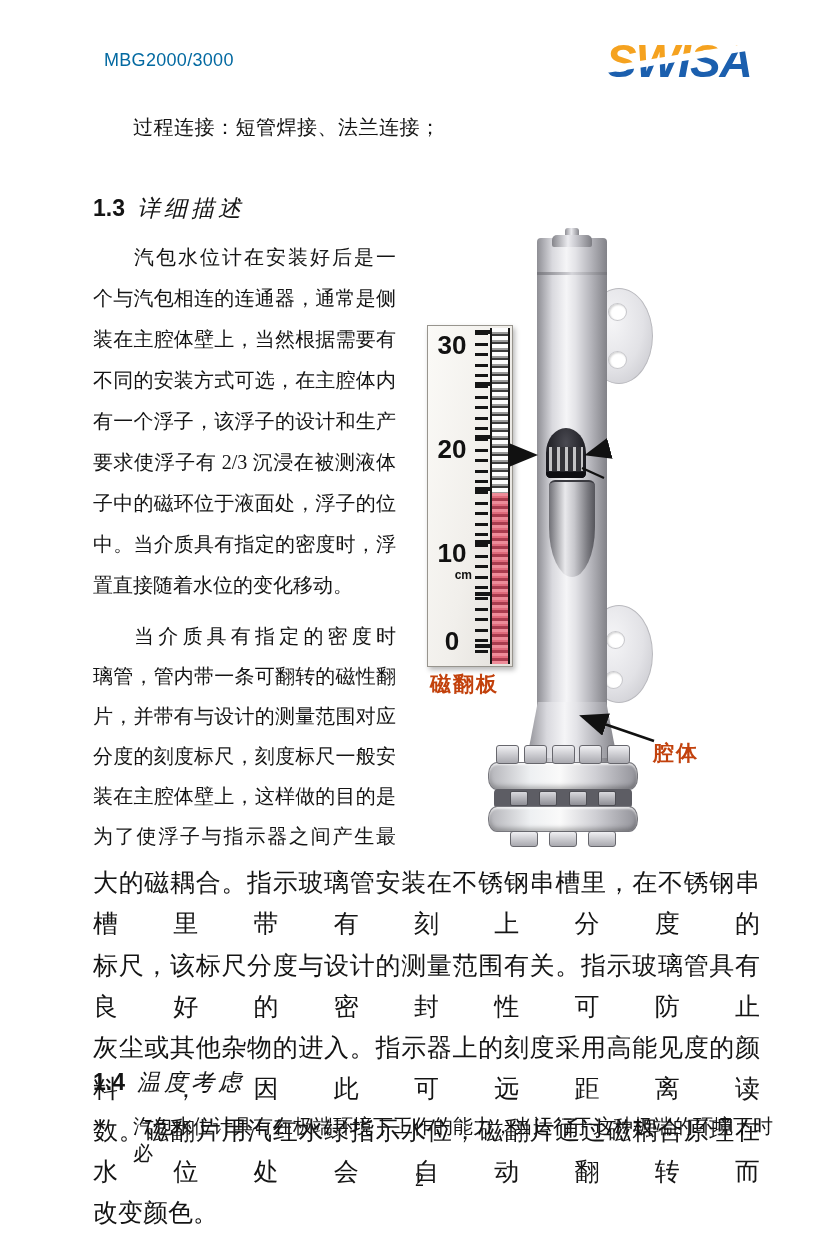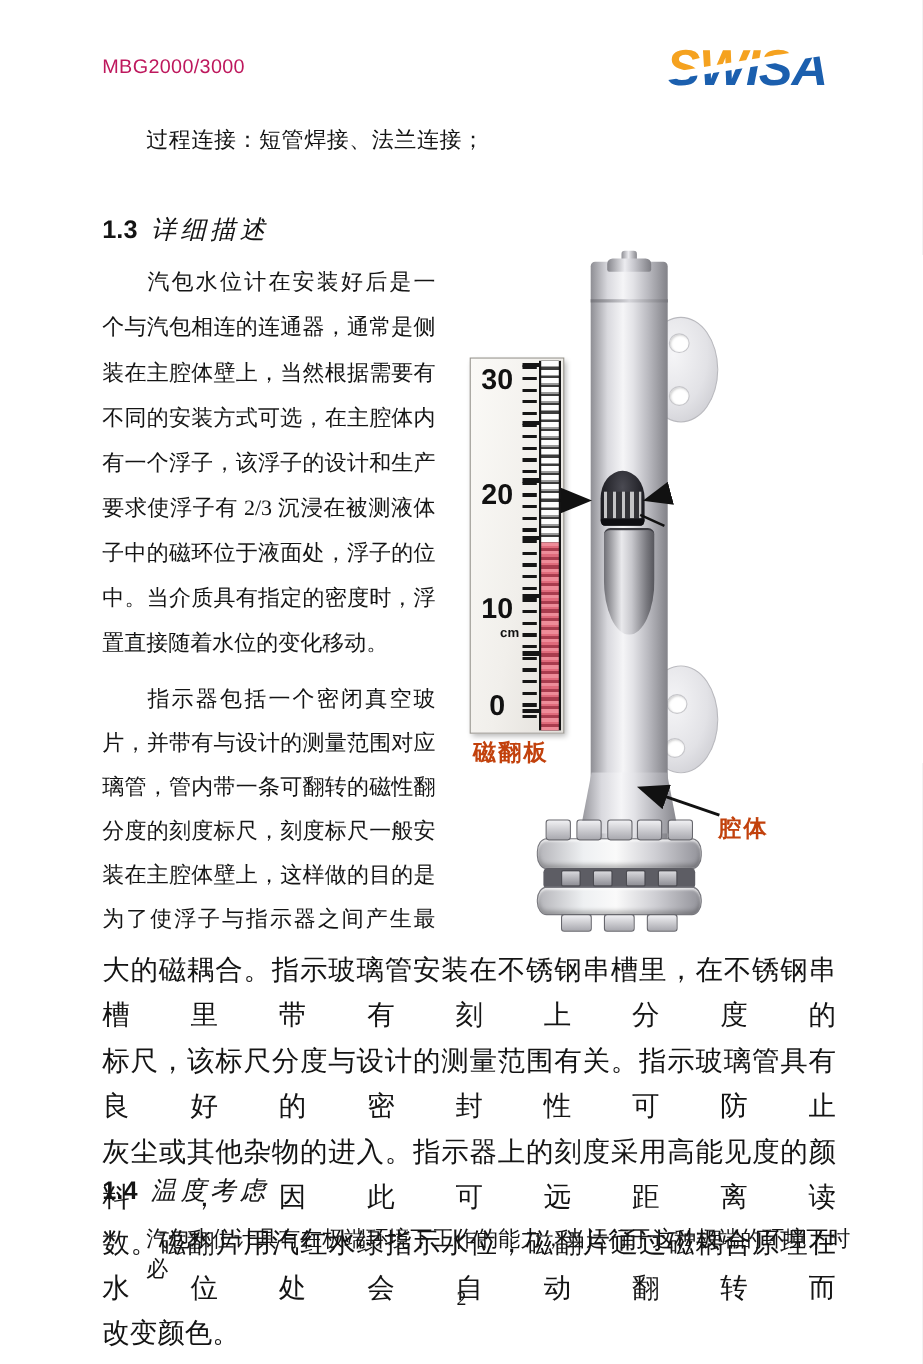--- a/index.html
+++ b/index.html
@@ -2,21 +2,21 @@
 <html style="--logo_orange: #F5A21F; --logo_blue: #1B5FAE; --flap_red: #EE8C99; --flap_red_dark: #A93C4E;"><head>
 <meta charset="utf-8">
 <style>
   html,body{margin:0;padding:0;background:#888;}
   .page{
     position:relative; width:839px; height:1240px; margin:0 auto;
     background:#ffffff; overflow:hidden;
     font-family:"Liberation Serif","DejaVu Serif",serif; color:#141414;
   }
   
-  .model{position:absolute;left:93px;top:50px;font:18px "Liberation Sans","DejaVu Sans",sans-serif;color:#be185d;letter-spacing:.3px;}
+  .model{position:absolute;left:104px;top:50px;font:18px "Liberation Sans","DejaVu Sans",sans-serif;color:#0369a1;letter-spacing:.3px;}
   .logo{position:absolute;left:606px;top:34px;width:185px;height:54px;
         font:italic 900 46px "Liberation Sans","DejaVu Sans",sans-serif;letter-spacing:-1px;}
   .logo-layer{position:absolute;left:0;top:0;white-space:nowrap;}
   .logo-orange{color:var(--logo_orange,#F5A21F);clip-path:polygon(0 0,100% 0,100% 16%,0 60%);}
   .logo-blue{color:var(--logo_blue,#1B5FAE);clip-path:polygon(0 72%,100% 30%,100% 100%,0 100%);}
   
   .lead{position:absolute;left:133px;top:114px;font-size:20px;letter-spacing:.5px;}
   .heading{position:absolute;left:93px;height:30px;white-space:nowrap;}
   .h13{top:193px;} .h14{top:1067px;}
   .hnum{font:600 23px "Liberation Sans","DejaVu Sans",sans-serif;margin-right:12px;}
@@ -124,23 +124,23 @@
       <div class="bl bl-1">个与汽包相连的连通器，通常是侧</div>
       <div class="bl bl-2">装在主腔体壁上，当然根据需要有</div>
       <div class="bl bl-3">不同的安装方式可选，在主腔体内</div>
       <div class="bl bl-4">有一个浮子，该浮子的设计和生产</div>
       <div class="bl bl-5">要求使浮子有 2/3 沉浸在被测液体</div>
       <div class="bl bl-7">子中的磁环位于液面处，浮子的位</div>
       <div class="bl bl-6">中。当介质具有指定的密度时，浮</div>
       <div class="bl bl-8">置直接随着水位的变化移动。</div>
     </div>
   <div class="colblock p2">
-      <div class="bl bl-0">指示器包括一个密闭真空玻</div>
+      <div class="bl bl-0">当介质具有指定的密度时</div>
+      <div class="bl bl-1">璃管，管内带一条可翻转的磁性翻</div>
       <div class="bl bl-2">片，并带有与设计的测量范围对应</div>
-      <div class="bl bl-1">璃管，管内带一条可翻转的磁性翻</div>
       <div class="bl bl-3">分度的刻度标尺，刻度标尺一般安</div>
       <div class="bl bl-4">装在主腔体壁上，这样做的目的是</div>
       <div class="bl bl-5">为了使浮子与指示器之间产生最</div>
     </div>
 
   <div class="figure">
 
     <div class="fig-abs panel">
       <div class="scale-nums">
           <div class="s-num s-num-0">30</div>

